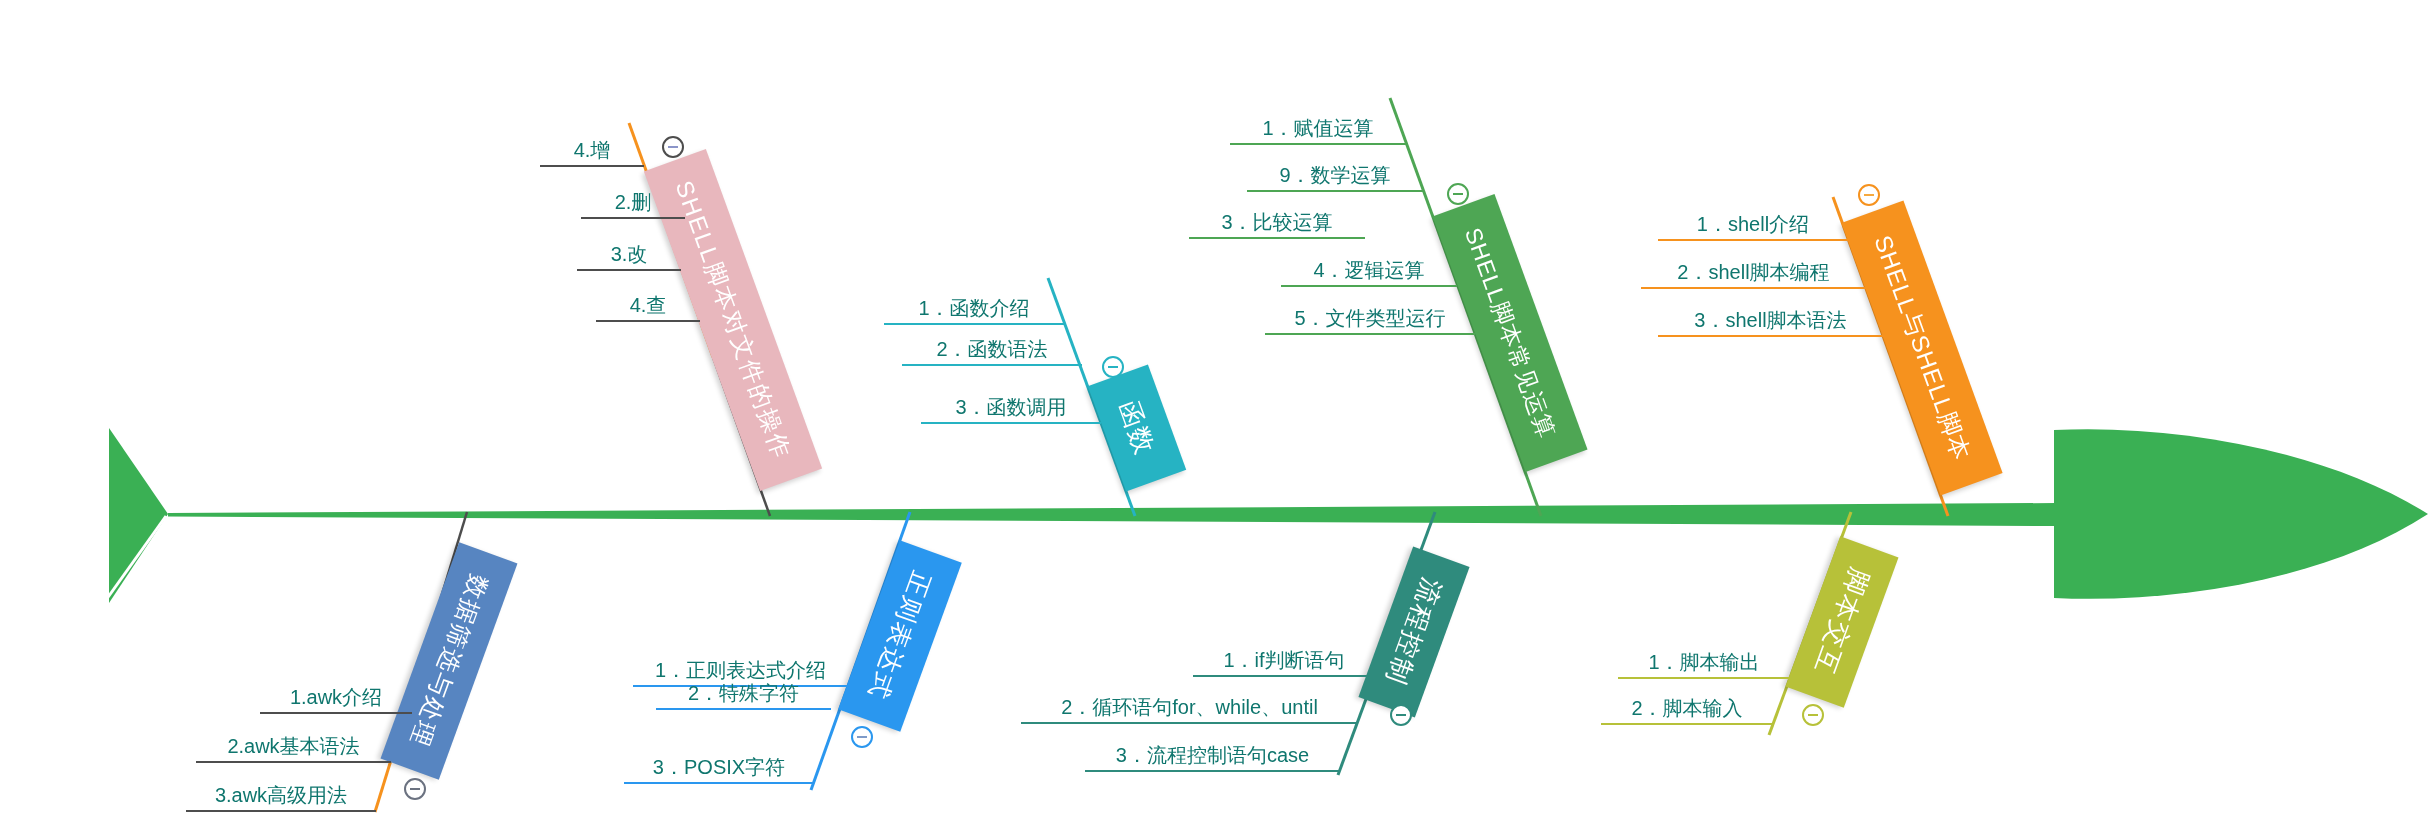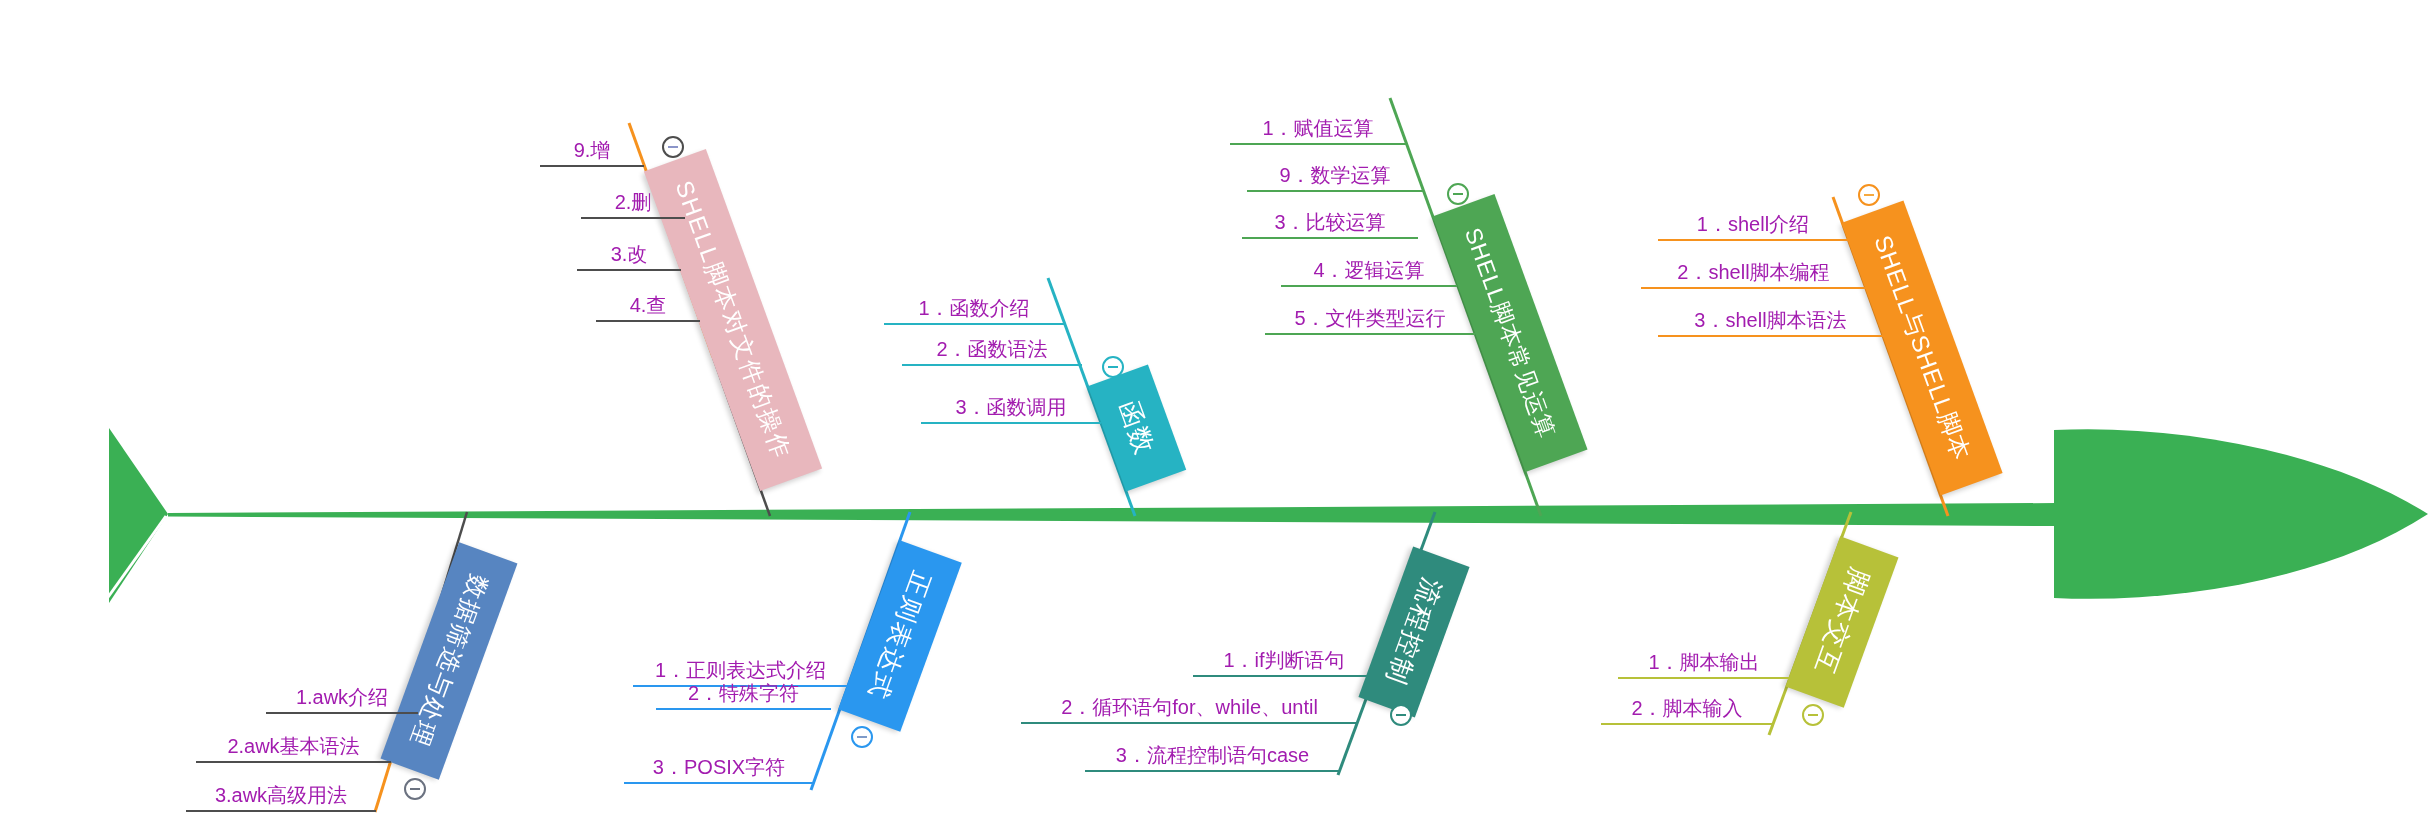--- a/index.html
+++ b/index.html
@@ -1,20 +1,20 @@
 <!DOCTYPE html>
 <html><head>
 <meta charset="utf-8">
 <style>
   html,body{margin:0;padding:0;background:#ffffff;}
   #canvas{position:relative;width:2434px;height:834px;background:#ffffff;overflow:hidden;
           font-family:"Liberation Sans","DejaVu Sans",sans-serif;}
   #bones{position:absolute;left:0;top:0;}
   .item{position:absolute;height:28px;line-height:26px;text-align:center;
-        font-size:20px;color:#a21caf;border-bottom:2px solid #4d4d4d;white-space:nowrap;}
+        font-size:20px;color:#0f766e;border-bottom:2px solid #4d4d4d;white-space:nowrap;}
   .blabel{position:absolute;display:flex;align-items:center;justify-content:center;
           color:#ffffff;white-space:nowrap;letter-spacing:2px;
           box-shadow:2px 3px 5px rgba(0,0,0,0.18);}
   .rot-top{transform:rotate(70deg);}
   .rot-bot{transform:rotate(110deg);}
   .minus{position:absolute;width:18px;height:18px;border-radius:50%;background:#ffffff;
          border:2px solid #4d4d4d;display:flex;align-items:center;justify-content:center;}
   .minus .bar{display:block;width:10px;height:2px;background:#8b95c9;}
   
   .u-gray{border-bottom-color:#4d4d4d;}
@@ -77,40 +77,40 @@
 
   <div class="blabel bg-pink rot-top" style="left:563px;top:287px;width:340px;height:66px;font-size:24px;">SHELL脚本对文件的操作</div>
   <div class="blabel bg-teal rot-top" style="left:1081px;top:396px;width:112px;height:64px;font-size:26px;">函数</div>
   <div class="blabel bg-green rot-top" style="left:1374px;top:300px;width:272px;height:66px;font-size:23px;letter-spacing:1px;">SHELL脚本常见运算</div>
   <div class="blabel bg-orange rot-top" style="left:1777px;top:315px;width:290px;height:66px;font-size:24px;letter-spacing:1px;">SHELL与SHELL脚本</div>
   <div class="blabel bg-sblue rot-bot" style="left:334px;top:630px;width:230px;height:62px;font-size:24px;">数据筛选与处理</div>
   <div class="blabel bg-blue rot-bot" style="left:810px;top:603px;width:180px;height:66px;font-size:25px;">正则表达式</div>
   <div class="blabel bg-dteal rot-bot" style="left:1334px;top:602px;width:160px;height:60px;font-size:26px;">流程控制</div>
   <div class="blabel bg-ygreen rot-bot" style="left:1762px;top:591px;width:160px;height:62px;font-size:26px;">脚本交互</div>
 
-  <div class="item u-gray" style="left:540px;top:137px;width:104px;">9.增</div>
+  <div class="item u-gray" style="left:540px;top:137px;width:104px;">4.增</div>
   <div class="item u-gray" style="left:581px;top:189px;width:104px;">2.删</div>
   <div class="item u-gray" style="left:577px;top:241px;width:104px;">3.改</div>
   <div class="item u-gray" style="left:596px;top:292px;width:104px;">4.查</div>
 
   <div class="item u-teal" style="left:884px;top:295px;width:180px;">1．函数介绍</div>
   <div class="item u-teal" style="left:902px;top:336px;width:180px;">2．函数语法</div>
   <div class="item u-teal" style="left:921px;top:394px;width:180px;">3．函数调用</div>
 
   <div class="item u-green" style="left:1230px;top:115px;width:176px;">1．赋值运算</div>
   <div class="item u-green" style="left:1247px;top:162px;width:176px;">9．数学运算</div>
-  <div class="item u-green" style="left:1242px;top:209px;width:176px;">3．比较运算</div>
+  <div class="item u-green" style="left:1189px;top:209px;width:176px;">3．比较运算</div>
   <div class="item u-green" style="left:1281px;top:257px;width:176px;">4．逻辑运算</div>
   <div class="item u-green" style="left:1265px;top:305px;width:210px;">5．文件类型运行</div>
 
   <div class="item u-orange" style="left:1658px;top:211px;width:190px;">1．shell介绍</div>
   <div class="item u-orange" style="left:1641px;top:259px;width:225px;">2．shell脚本编程</div>
   <div class="item u-orange" style="left:1658px;top:307px;width:225px;">3．shell脚本语法</div>
 
-  <div class="item u-gray" style="left:266px;top:684px;width:152px;">1.awk介绍</div>
+  <div class="item u-gray" style="left:260px;top:684px;width:152px;">1.awk介绍</div>
   <div class="item u-gray" style="left:196px;top:733px;width:195px;">2.awk基本语法</div>
   <div class="item u-gray" style="left:186px;top:782px;width:190px;">3.awk高级用法</div>
 
   <div class="item u-blue" style="left:633px;top:657px;width:215px;text-align:center;">1．正则表达式介绍</div>
   <div class="item u-blue" style="left:656px;top:680px;width:175px;">2．特殊字符</div>
   <div class="item u-blue" style="left:624px;top:754px;width:190px;">3．POSIX字符</div>
 
   <div class="item u-dteal" style="left:1193px;top:647px;width:182px;">1．if判断语句</div>
   <div class="item u-dteal" style="left:1021px;top:694px;width:337px;">2．循环语句for、while、until</div>
   <div class="item u-dteal" style="left:1085px;top:742px;width:255px;">3．流程控制语句case</div>

